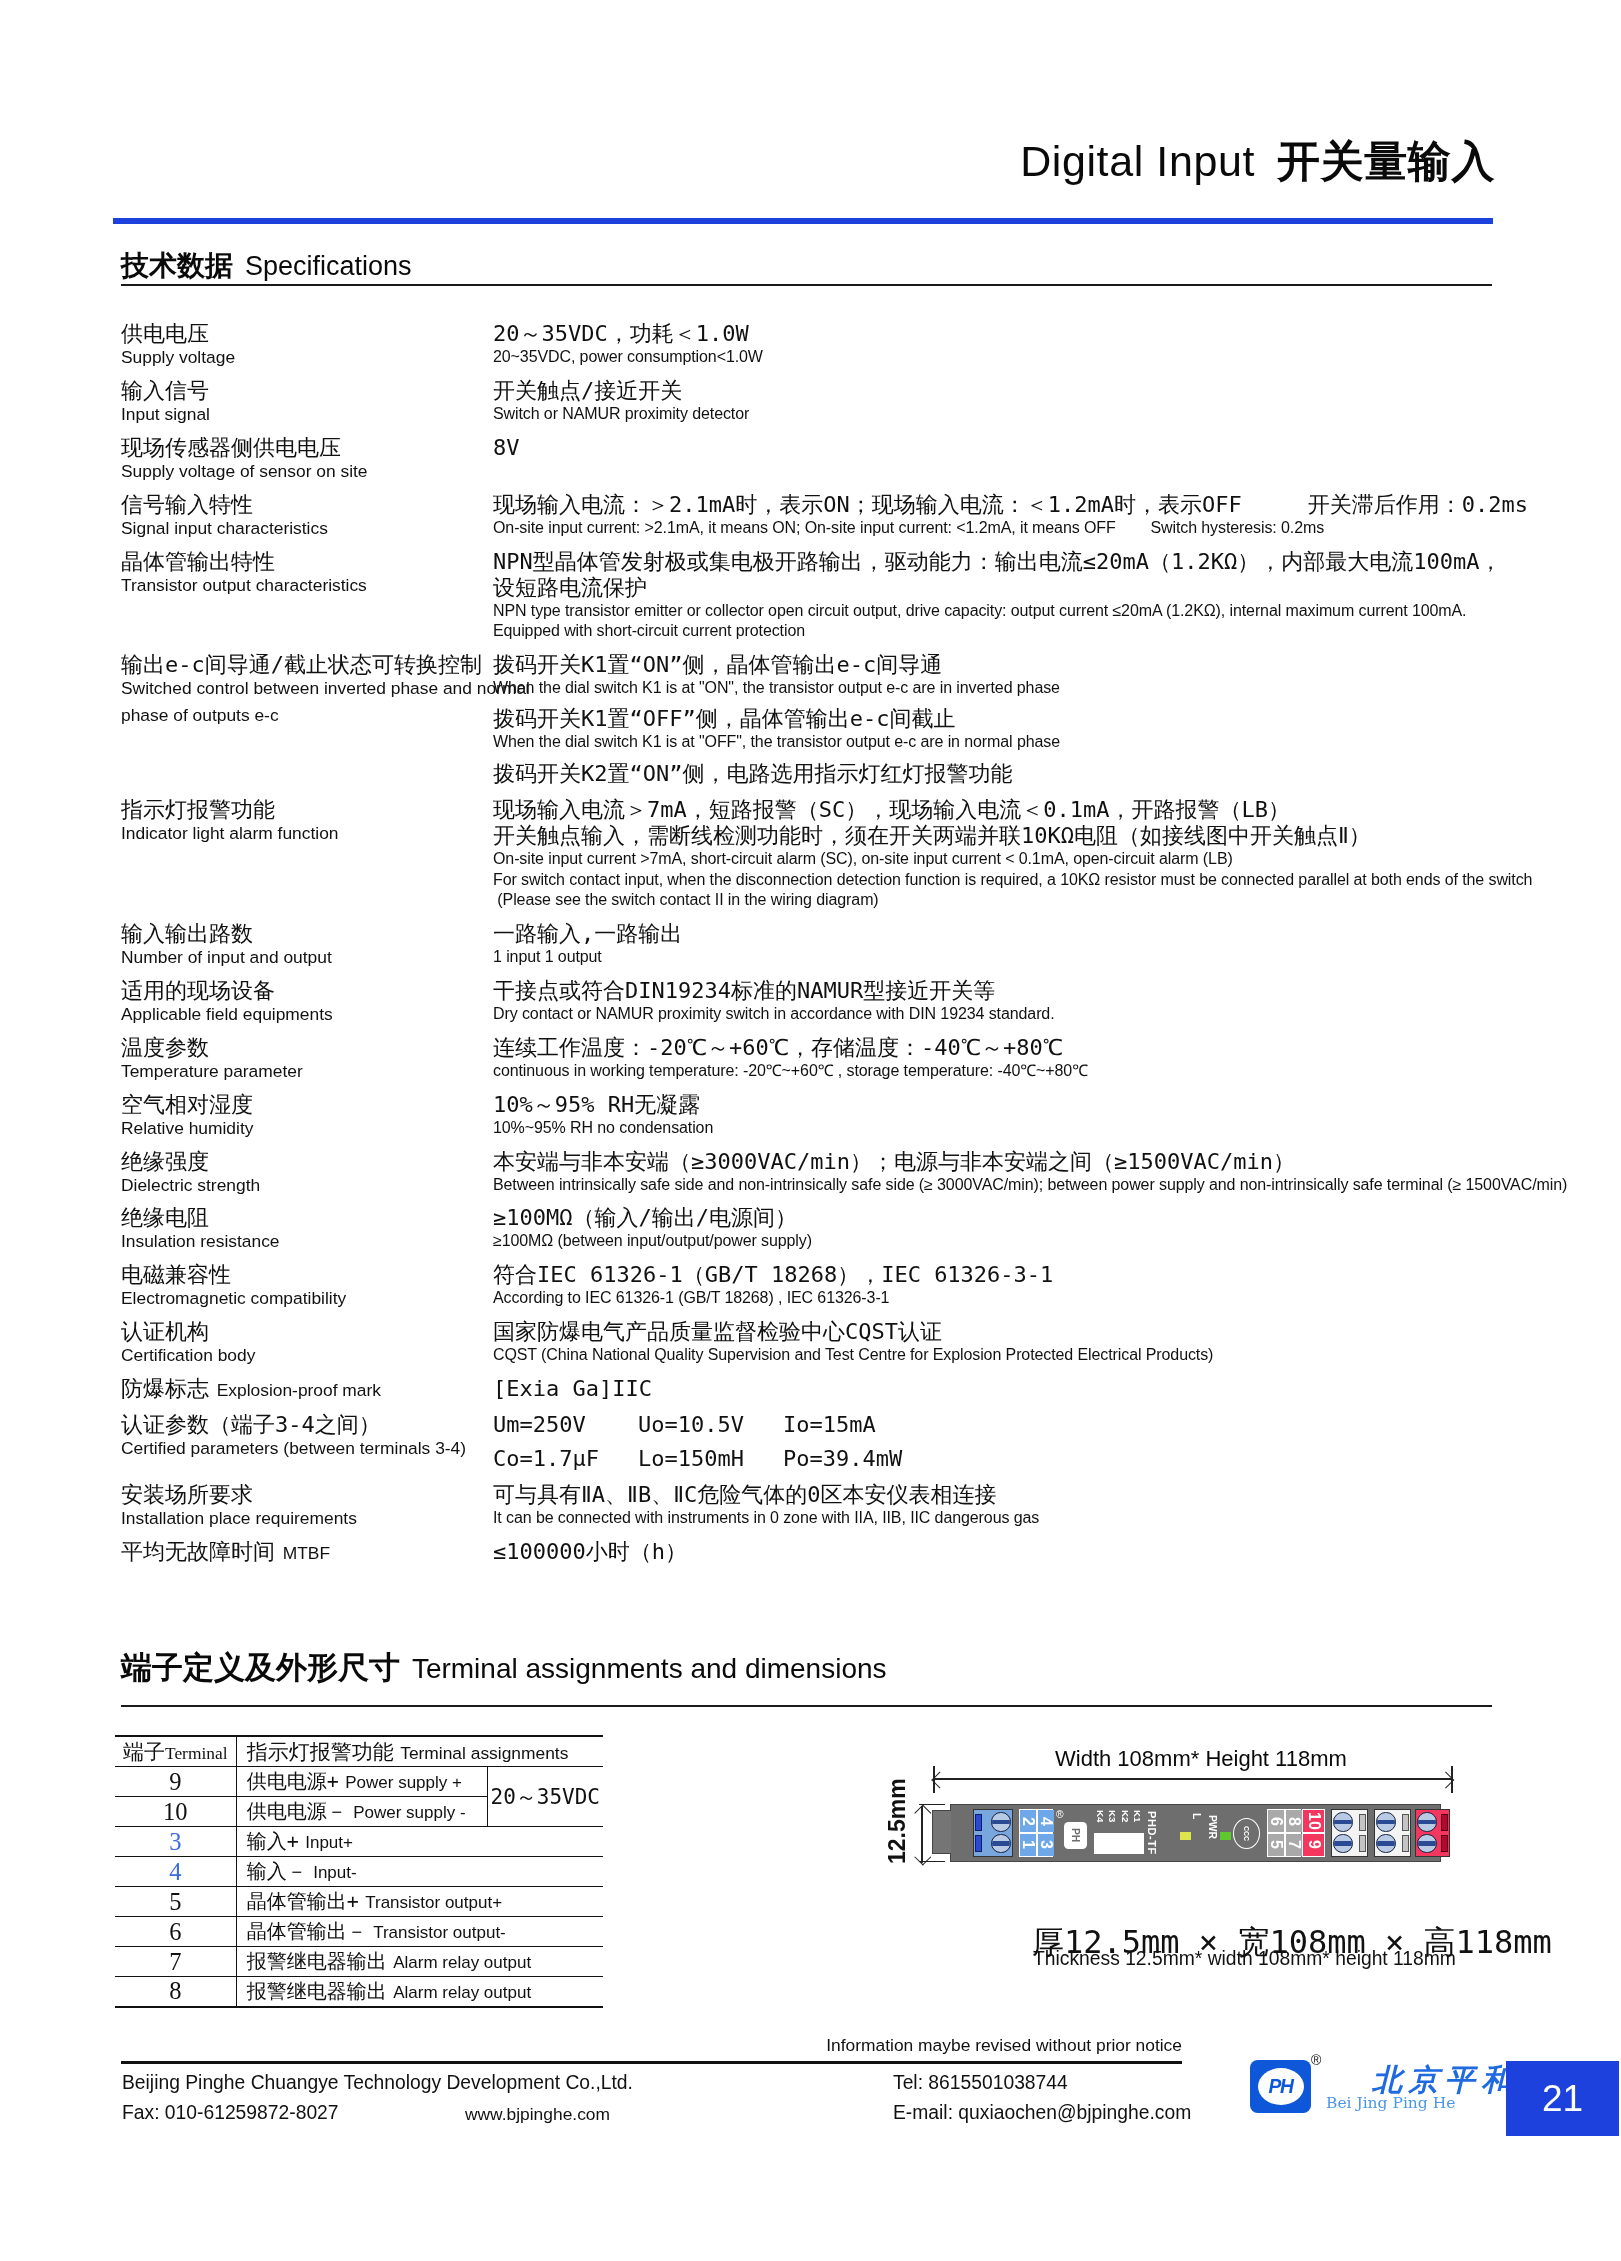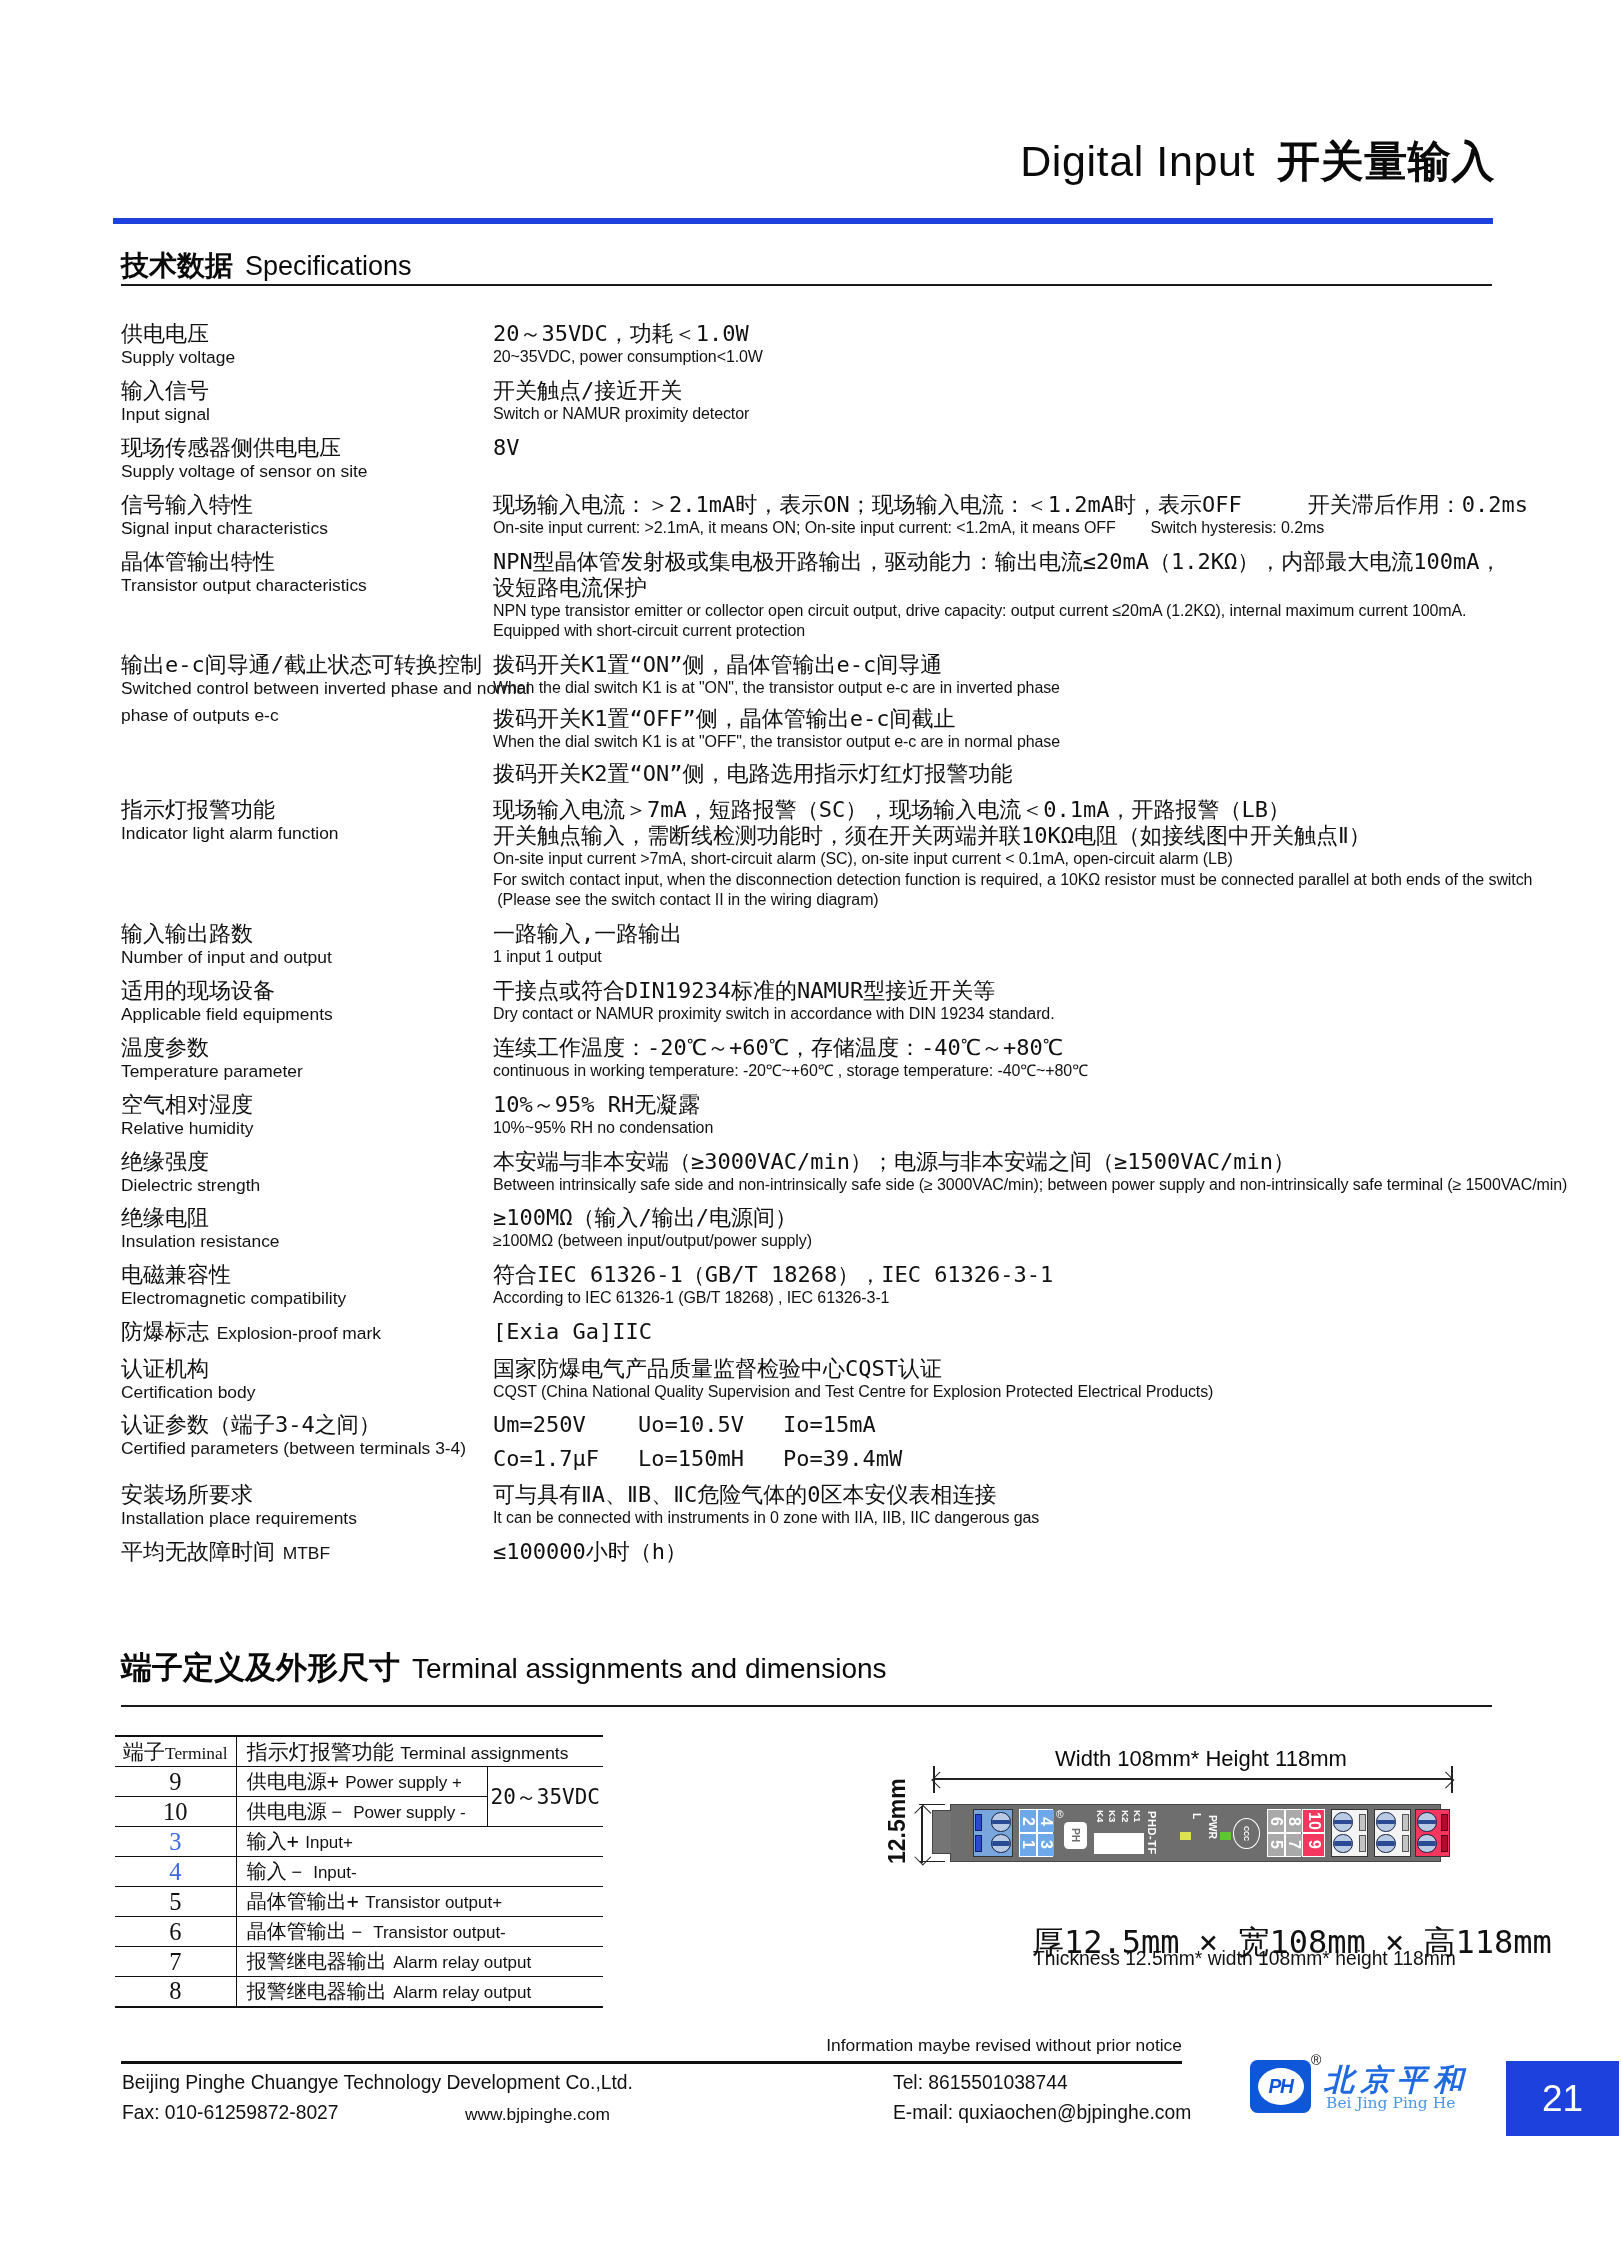--- a/index.html
+++ b/index.html
@@ -109,21 +109,21 @@
   .f-company { position:absolute; left:122px; top:2072px; font-size:19.3px; }
   .f-tel { position:absolute; left:893px; top:2072px; font-size:19.3px; }
   .f-fax { position:absolute; left:122px; top:2102px; font-size:19.3px; }
   .f-web { position:absolute; left:465px; top:2104px; font-size:17.4px; }
   .f-email { position:absolute; left:893px; top:2102px; font-size:19.3px; }
   .logo-box { position:absolute; left:1250px; top:2060px; width:61px; height:53px; background:#0d57d8; border-radius:7.7px;
               display:flex; align-items:center; justify-content:center; }
   .logo-oval { width:46px; height:37px; background:#fff; border-radius:50%; display:flex; align-items:center; justify-content:center; }
   .logo-oval span { color:#0d57d8; font-weight:bold; font-size:19.3px; font-style:italic; letter-spacing:-1.3px; }
   .logo-reg { position:absolute; left:1311px; top:2052px; font-size:14px; color:#111; }
-  .logo-cn { position:absolute; left:1324px; top:2060px; font-size:30px; font-weight:bold; font-style:italic;
+  .logo-cn { position:absolute; left:1372px; top:2060px; font-size:30px; font-weight:bold; font-style:italic;
              color:#1f6ae0; letter-spacing:6.4px; font-family:"DejaVu Serif", serif; white-space:nowrap; }
   .logo-en { position:absolute; left:1326px; top:2094px; font-size:15.5px; color:#4b96e8;
              font-family:"DejaVu Serif", serif; white-space:nowrap; }
   .page-box { position:absolute; left:1506px; top:2061px; width:113px; height:75px; background:#1c41dc;
               display:flex; align-items:center; justify-content:center; }
   .page-box span { color:#fff; font-size:37px; }
 </style>
 </head>
 <body>
 
@@ -302,34 +302,34 @@
         <div class="lcn">电磁兼容性</div>
          <div class="len">Electromagnetic compatibility</div>
       </div>
     <div>
         <div class="vcn">符合IEC 61326-1（GB/T 18268），IEC 61326-3-1</div>
          <div class="ven">According to IEC 61326-1 (GB/T 18268) , IEC 61326-3-1</div>
       </div>
   </div>
 
   <div class="spec-row">
-    <div><span class="lcn">防爆标志</span><span class="len inline">Explosion-proof mark</span></div>
-    <div>
-        <div class="vcn">[Exia Ga]IIC</div>
-      </div>
-  </div>
-
-  <div class="spec-row">
     <div>
         <div class="lcn">认证机构</div>
          <div class="len">Certification body</div>
       </div>
     <div>
         <div class="vcn">国家防爆电气产品质量监督检验中心CQST认证</div>
          <div class="ven">CQST (China National Quality Supervision and Test Centre for Explosion Protected Electrical Products)</div>
+      </div>
+  </div>
+
+  <div class="spec-row">
+    <div><span class="lcn">防爆标志</span><span class="len inline">Explosion-proof mark</span></div>
+    <div>
+        <div class="vcn">[Exia Ga]IIC</div>
       </div>
   </div>
 
   <div class="spec-row">
     <div>
         <div class="lcn">认证参数（端子3-4之间）</div>
          <div class="len">Certified parameters (between terminals 3-4)</div>
       </div>
     <div class="pgrid">
       <span>Um=250V</span>

